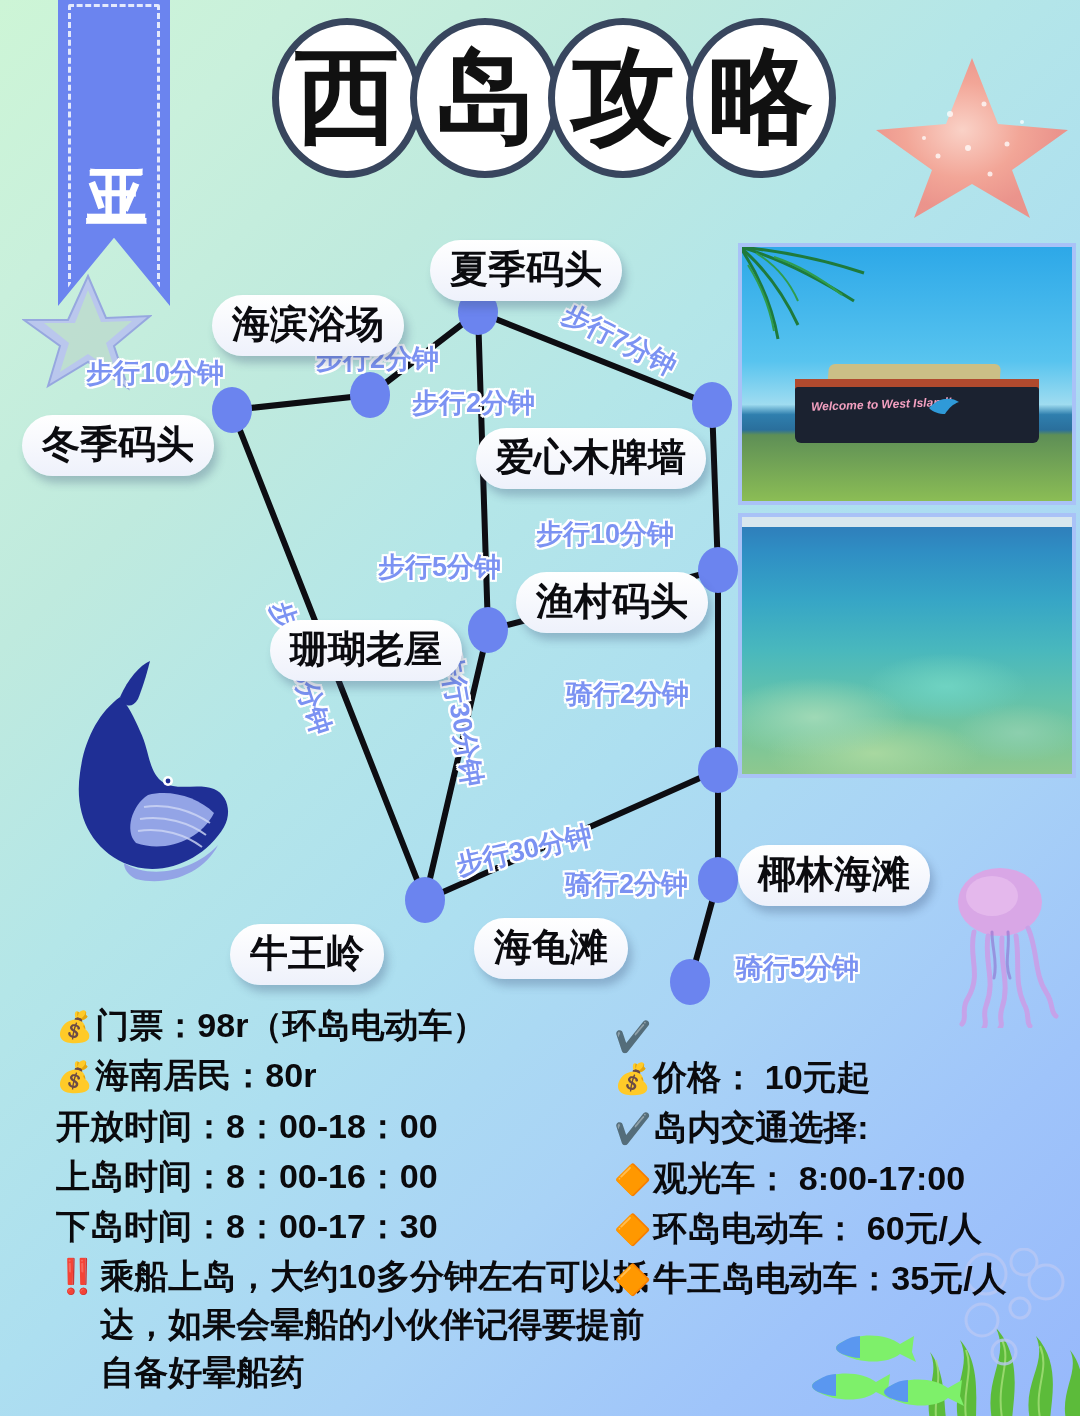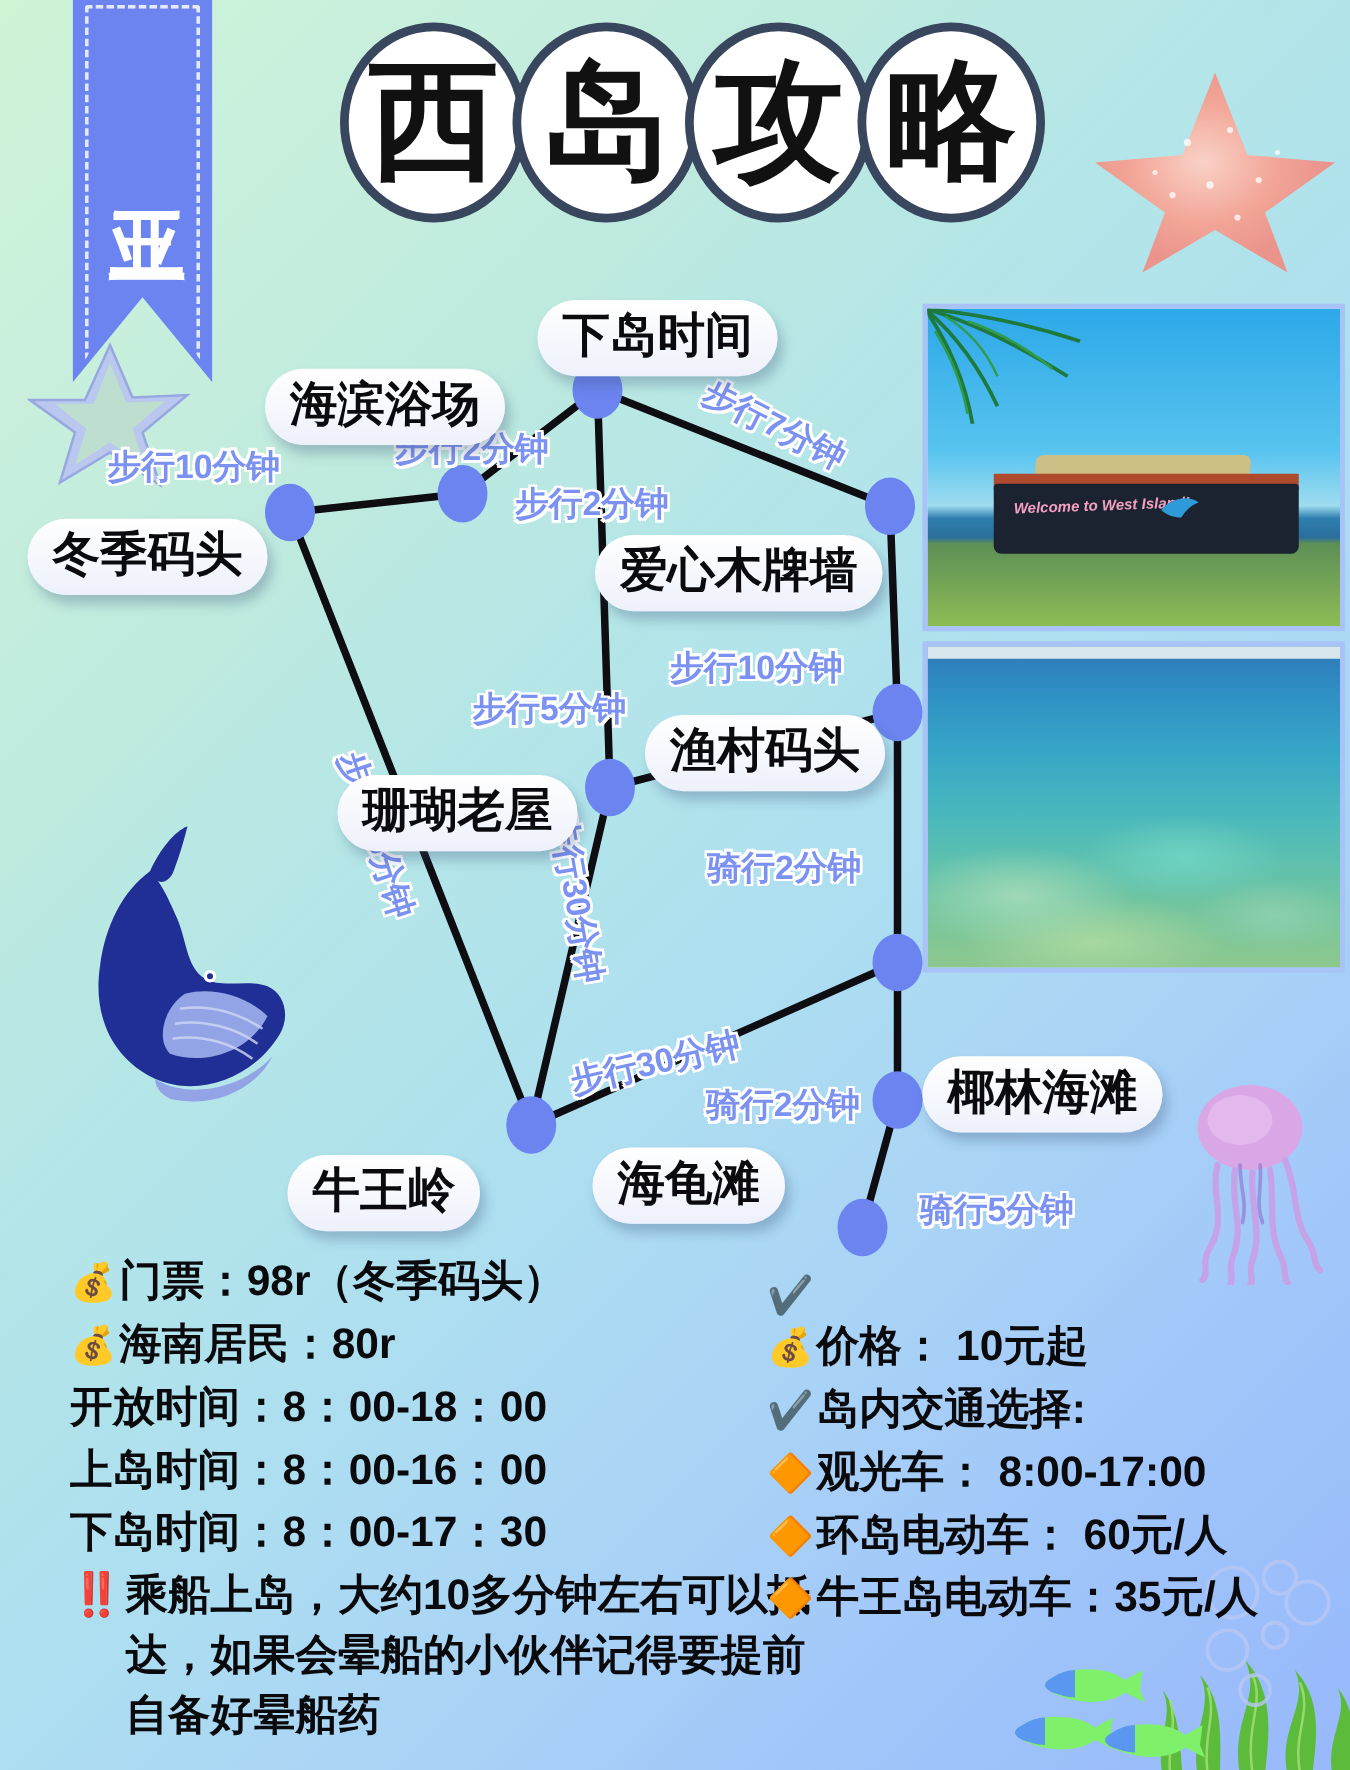--- a/index.html
+++ b/index.html
@@ -264,21 +264,21 @@
       <ellipse class="node" cx="488" cy="400" rx="20" ry="23"></ellipse>
       <ellipse class="node" cx="712" cy="175" rx="20" ry="23"></ellipse>
       <ellipse class="node" cx="718" cy="340" rx="20" ry="23"></ellipse>
       <ellipse class="node" cx="718" cy="540" rx="20" ry="23"></ellipse>
       <ellipse class="node" cx="718" cy="650" rx="20" ry="23"></ellipse>
       <ellipse class="node" cx="425" cy="670" rx="20" ry="23"></ellipse>
       <ellipse class="node" cx="690" cy="752" rx="20" ry="23"></ellipse>
     </g>
   </svg>
 
-  <div class="place" style="left:430px;top:240px;">下岛时间</div>
+  <div class="place" style="left:430px;top:240px;">夏季码头</div>
   <div class="place" style="left:212px;top:295px;font-family:Liberation Serif, serif;">海滨浴场</div>
   <div class="place" style="left:22px;top:415px;">冬季码头</div>
   <div class="place" style="left:476px;top:428px;">爱心木牌墙</div>
   <div class="place" style="left:516px;top:572px;">渔村码头</div>
   <div class="place" style="left:270px;top:620px;text-align:right;">珊瑚老屋</div>
   <div class="place" style="left:230px;top:924px;">牛王岭</div>
   <div class="place" style="left:738px;top:845px;">椰林海滩</div>
   <div class="place" style="left:474px;top:918px;">海龟滩</div>
 
   <div class="dur" style="left:86px;top:355px;">步行10分钟</div>
@@ -290,21 +290,21 @@
   <div class="dur" style="left:232px;top:650px;transform:rotate(72deg);">步行45分钟</div>
   <div class="dur" style="left:392px;top:700px;transform:rotate(80deg);">步行30分钟</div>
   <div class="dur" style="left:566px;top:676px;">骑行2分钟</div>
   <div class="dur" style="left:455px;top:832px;transform:rotate(-13deg);">步行30分钟</div>
   <div class="dur" style="left:565px;top:866px;">骑行2分钟</div>
   <div class="dur" style="left:736px;top:950px;">骑行5分钟</div>
 
   <div class="info info-left">
     <div class="line">
       <span class="ic">💰</span>
-      <span>门票：98r（冬季码头）</span>
+      <span>门票：98r（环岛电动车）</span>
     </div>
     <div class="line">
       <span class="ic">💰</span>
       <span>海南居民：80r</span>
     </div>
     <div class="line">
       <span>开放时间：8：00-18：00</span>
     </div>
     <div class="line">
       <span>上岛时间：8：00-16：00</span>

